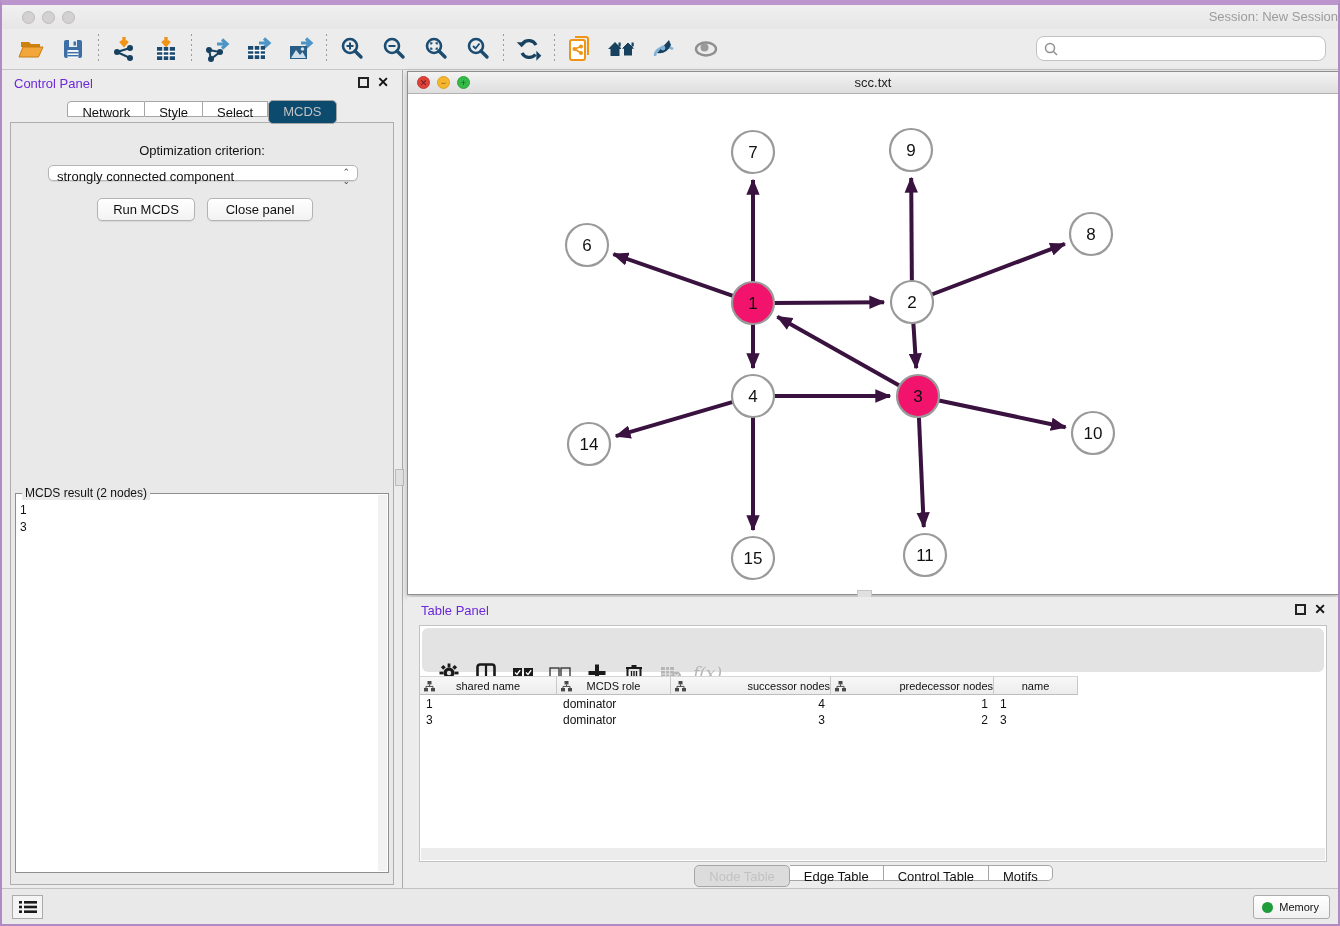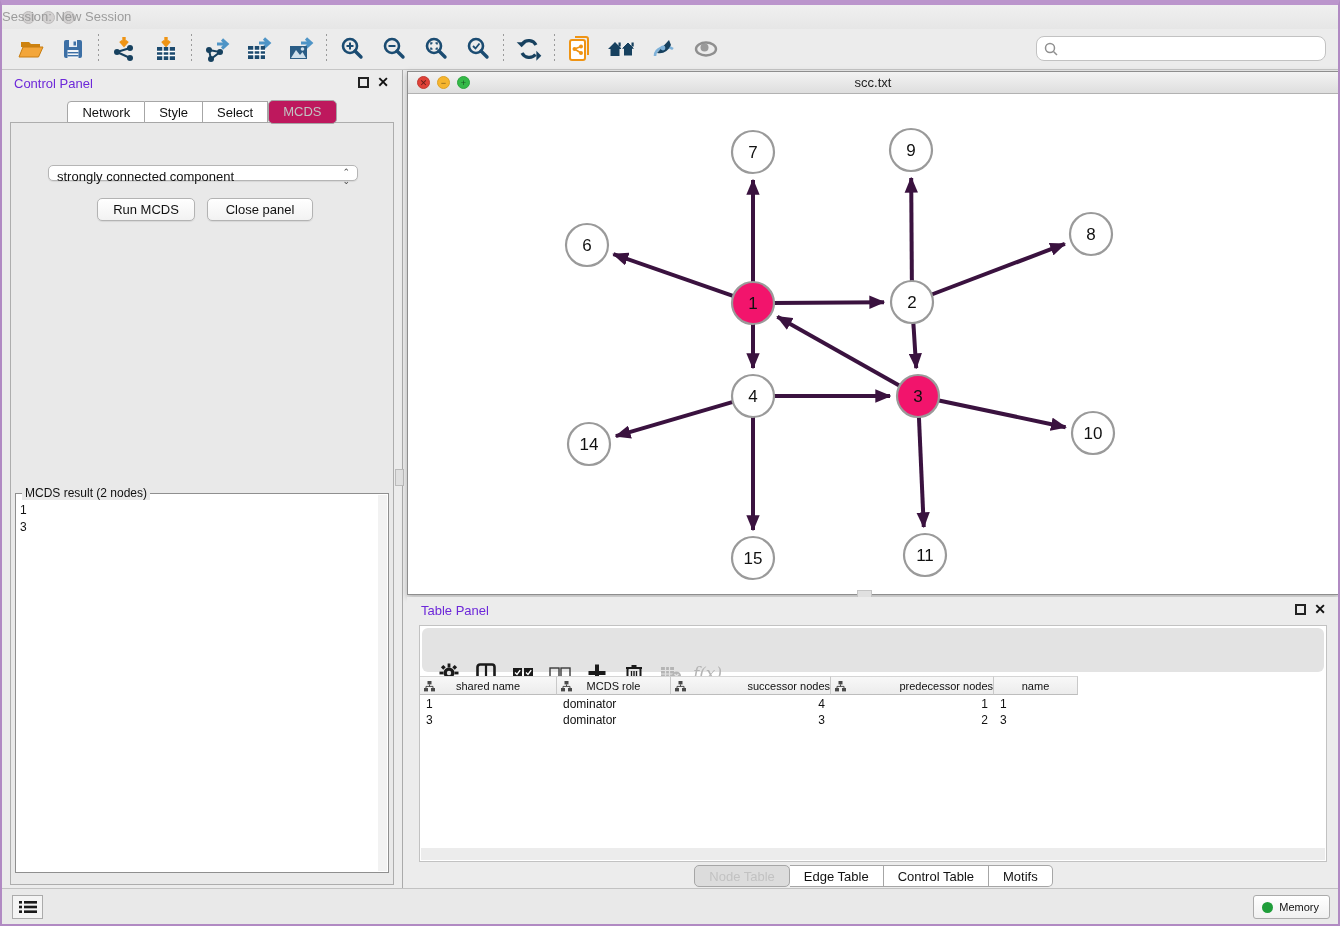--- a/index.html
+++ b/index.html
@@ -6,21 +6,21 @@
   html,body { width:1340px; height:926px; }
   body { font-family: "Liberation Sans", sans-serif; background:#b18ac3; }
   .app { position:relative; width:1340px; height:926px; background:#ececec;
          border:2px solid #b18ac3; border-top:5px solid #bb95cc; overflow:hidden; }
 
   
   .titlebar { position:absolute; left:0; top:0; right:0; height:24px;
               background:linear-gradient(#f0f0f0,#e6e6e6); }
   .tl-dot { position:absolute; top:6px; width:13px; height:13px; border-radius:50%;
             background:#d3d1d1; border:1px solid #bdbbbb; }
-  .titlebar .t-title { position:absolute; left:0; right:0; top:4px; text-align:left;
+  .titlebar .t-title { position:absolute; left:0; right:0; top:4px; text-align:right;
             font-size:13px; color:#9c9c9c; }
 
   
   .toolbar { position:absolute; left:0; top:24px; right:0; height:41px;
              background:#ececec; border-bottom:1px solid #c6c6c6;
              display:flex; align-items:center; }
   .tb-btn { width:42px; height:32px; display:flex; align-items:center; justify-content:center; }
   .tb-sep { width:1px; height:30px; margin:0 4px;
             background-image:linear-gradient(#9a9a9a 40%, transparent 40%);
             background-size:1px 5px; }
@@ -35,24 +35,24 @@
                    background:#ececec; border-right:1px solid #aaa; }
   .panel-header { position:relative; height:26px; }
   .panel-title { position:absolute; left:12px; top:6px; font-size:13px; color:#6d28d9; }
   .win-float { position:absolute; width:11px; height:11px; border:2px solid #222; top:7px; }
   .win-close { position:absolute; top:4px; font-size:14px; font-weight:bold; color:#111; }
   .control-panel .win-float { right:33px; }
   .control-panel .win-close { right:13px; }
 
   .cp-tabs { position:absolute; left:0; right:0; top:31px; height:22px;
              display:flex; justify-content:center; z-index:2; }
-  .tab { height:22px; padding:0 14px; font-size:13px; line-height:21px; background:#fff;
+  .tab { height:16px; padding:0 14px; font-size:13px; line-height:21px; background:#fff;
          border:1px solid #a6a6a6; border-left-width:0; color:#111; }
   .tab:first-child { border-left-width:1px; border-radius:4px 0 0 0; }
-  .tab.selected { background:#be185d; color:#c2c2c2; border-radius:5px; border-left-width:1px;
+  .tab.selected { background:#0c4a6e; color:#c2c2c2; border-radius:5px; border-left-width:1px;
                   position:relative; top:-1px; height:24px; }
   .cp-body { position:absolute; left:8px; top:52px; width:384px; height:763px;
              border:1px solid #adadad; background:#e9e9e9; }
   .opt-label { position:absolute; left:0; right:0; top:20px; text-align:center; font-size:13px; color:#111; }
   .cp-select { position:absolute; left:37px; top:42px; width:310px; height:16px; background:#fff;
                border:1px solid #b5b5b5; border-radius:5px; font-size:13px; line-height:21px;
                padding-left:8px; color:#111; box-shadow:0 1px 1px rgba(0,0,0,.08); }
   .cp-select .stepper { position:absolute; right:7px; top:0; height:21px; font-size:9px;
                color:#444; line-height:9px; text-align:center; padding-top:2px; }
   .cp-btn { position:absolute; top:75px; height:23px; background:linear-gradient(#fff,#f2f2f2);
@@ -280,20 +280,21 @@
       <span class="win-float"></span>
       <span class="win-close">✕</span>
     </div>
     <div class="cp-tabs">
       <span class="tab">Network</span>
       <span class="tab">Style</span>
       <span class="tab">Select</span>
       <span class="tab selected">MCDS</span>
     </div>
     <div class="cp-body">
+      <div class="opt-label">Optimization criterion:</div>
       <div class="cp-select">
         <span>strongly connected component</span>
         <span class="stepper">⌃<br>⌄</span>
       </div>
       <div class="cp-btn btn-run">Run MCDS</div>
       <div class="cp-btn btn-closep">Close panel</div>
 
       <div class="result-box">
         <span class="result-legend">MCDS result (2 nodes)</span>
         <div class="result-area">

